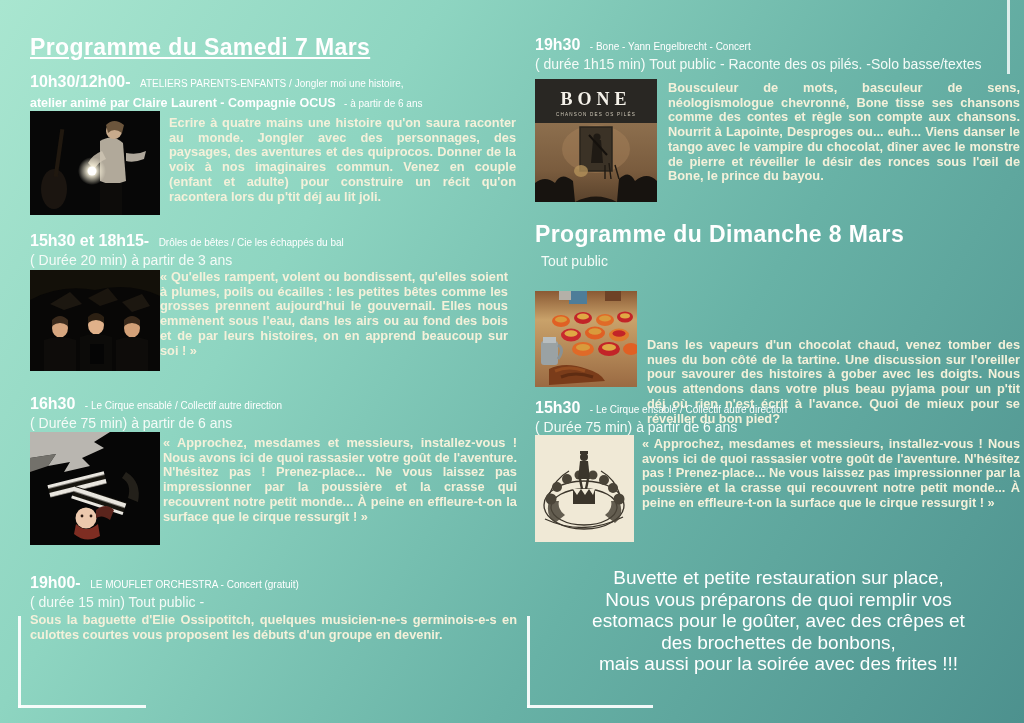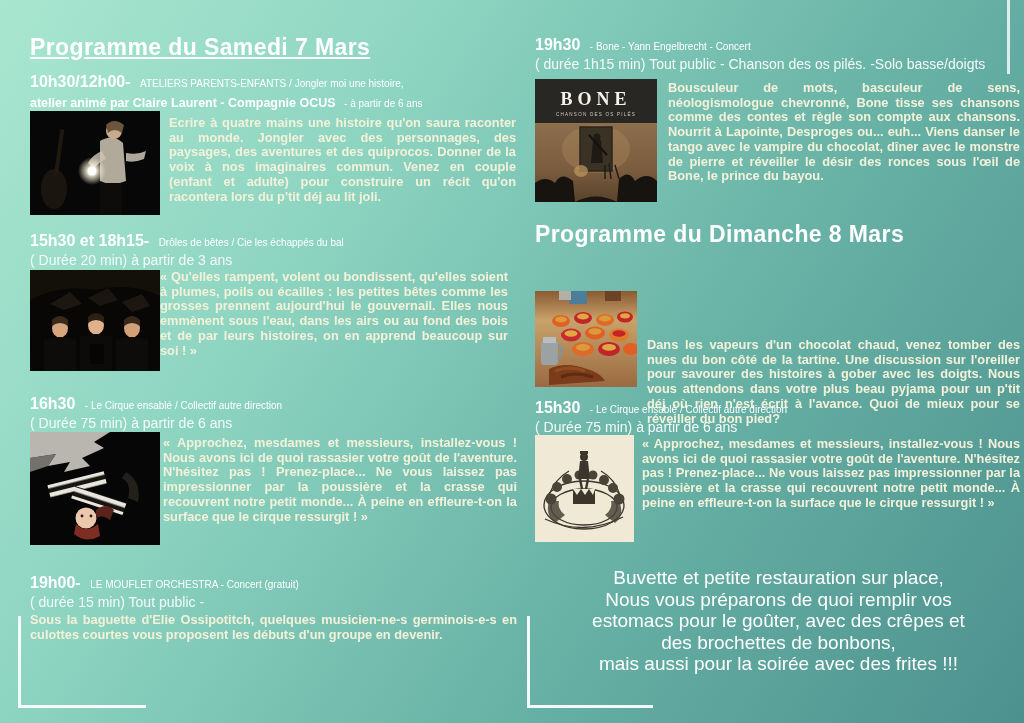--- a/index.html
+++ b/index.html
@@ -134,21 +134,21 @@
     </div>
     <div class="sub">( durée 15 min) Tout public -</div>
   </div>
   <div class="abs body-text" style="left:30px;top:613px;width:487px;">Sous la baguette d'Elie Ossipotitch, quelques musicien-ne-s germinois-e-s en culottes courtes vous proposent les débuts d'un groupe en devenir.</div>
 
   <div class="abs sec-head" style="left:535px;top:36px;width:490px;">
     <div>
       <span class="t-time">19h30</span>
       <span class="t-name">- Bone - Yann Engelbrecht - Concert</span>
     </div>
-    <div class="sub">( durée 1h15 min) Tout public - Chanson des os pilés. -Solo basse/doigts</div>
+    <div class="sub">( durée 1h15 min) Tout public - Raconte des os pilés. -Solo basse/textes</div>
   </div>
 
   <svg class="abs photo" style="left:535px;top:79px;" width="122" height="123" viewBox="0 0 122 123">
     <defs>
       <linearGradient id="wall" x1="0" y1="0" x2="0" y2="1">
         <stop offset="0%" stop-color="#8d6f4e"></stop>
         <stop offset="60%" stop-color="#7a5c3e"></stop>
         <stop offset="100%" stop-color="#59422c"></stop>
       </linearGradient>
     </defs>
@@ -165,20 +165,21 @@
     <path d="M74 84 L76 100 M70 86 L70 100 M80 86 L84 100" stroke="#201a13" stroke-width="1.4"></path>
     <path d="M0 123 L0 104 Q10 96 20 104 Q26 92 38 102 L40 123 Z" fill="#17130f"></path>
     <path d="M122 123 L122 102 Q112 92 100 102 Q94 90 84 100 L82 123 Z" fill="#17130f"></path>
     <path d="M40 123 Q61 112 82 123 Z" fill="#1c1610"></path>
   </svg>
   <div class="abs body-text" style="left:668px;top:81px;width:352px;">Bousculeur de mots, basculeur de sens, néologismologue chevronné, Bone tisse ses chansons comme des contes et règle son compte aux chansons. Nourrit à Lapointe, Desproges ou... euh... Viens danser le tango avec le vampire du chocolat, dîner avec le monstre de pierre et réveiller le désir des ronces sous l'œil de Bone, le prince du bayou.</div>
 
   <div class="abs col-title" style="left:535px;top:221px;">Programme du Dimanche 8 Mars</div>
 
   <div class="abs sec-head" style="left:535px;top:253px;width:490px;">
+    <div class="sub" style="padding-left:6px;">Tout public</div>
   </div>
 
   <svg class="abs photo" style="left:535px;top:291px;" width="102" height="96" viewBox="0 0 102 96">
     <defs>
       <linearGradient id="table" x1="0" y1="0" x2="0" y2="1">
         <stop offset="0%" stop-color="#8a5a34"></stop>
         <stop offset="30%" stop-color="#c9a26a"></stop>
         <stop offset="100%" stop-color="#9a6a42"></stop>
       </linearGradient>
     </defs>

